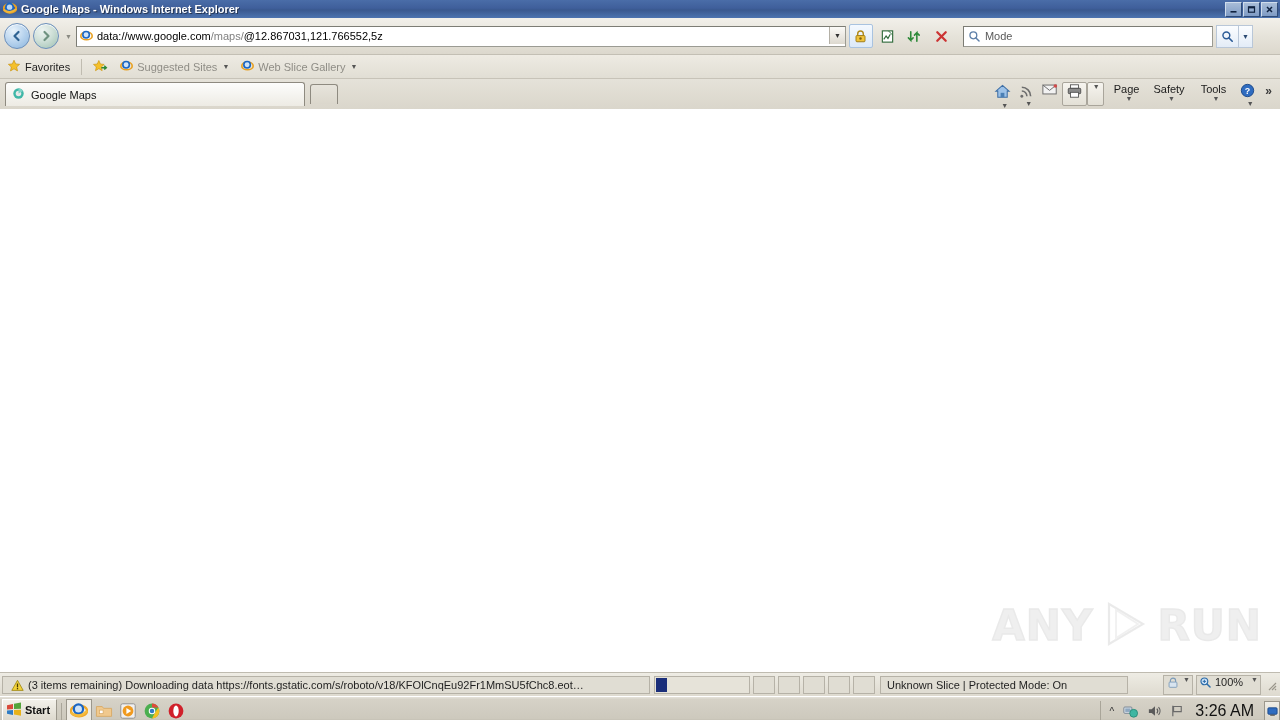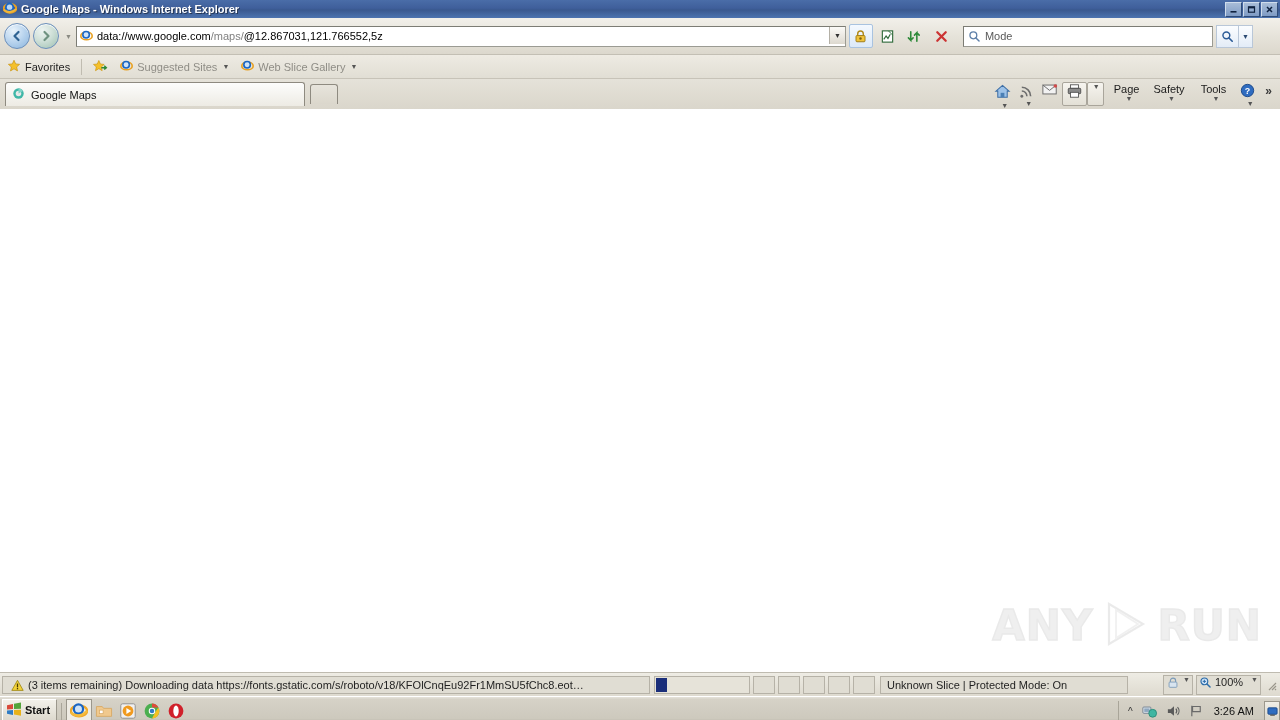--- a/index.html
+++ b/index.html
@@ -190,21 +190,21 @@
     border:1px solid #9b978c; border-top-color:#ffffff; border-left-color:#ffffff;
   }
   #startbtn .slabel { font-size:11px; font-weight:bold; color:#111; margin-left:3px; }
   .qlsep { width:1px; height:18px; background:#a9a599; margin:0 4px; }
   .tbicon { width:24px; height:20px; display:flex; align-items:center; justify-content:center; }
   .tbicon.pressed { border:1px solid #9b978c; background:#efece4; }
   #tray {
     margin-left:auto; height:20px; display:flex; align-items:center;
     border-left:1px solid #a9a599; padding:0 2px 0 4px;
   }
-  #tray .tim { font-size:11px; color:#111; margin:15px 6px; }
+  #tray .tim { font-size:16px; color:#111; margin:15px 6px; }
   #showdesk { width:14px; height:18px; margin-left:2px; border:1px solid #9b978c; background:linear-gradient(to bottom,#f0eee7,#d9d5ca); display:flex;align-items:center;justify-content:center;}
 </style>
 </head>
 <body>
 
 <div id="screen">
 
   <div id="titlebar">
     <span class="ie-logo">
       <svg width="14" height="14" viewBox="0 0 16 16">

